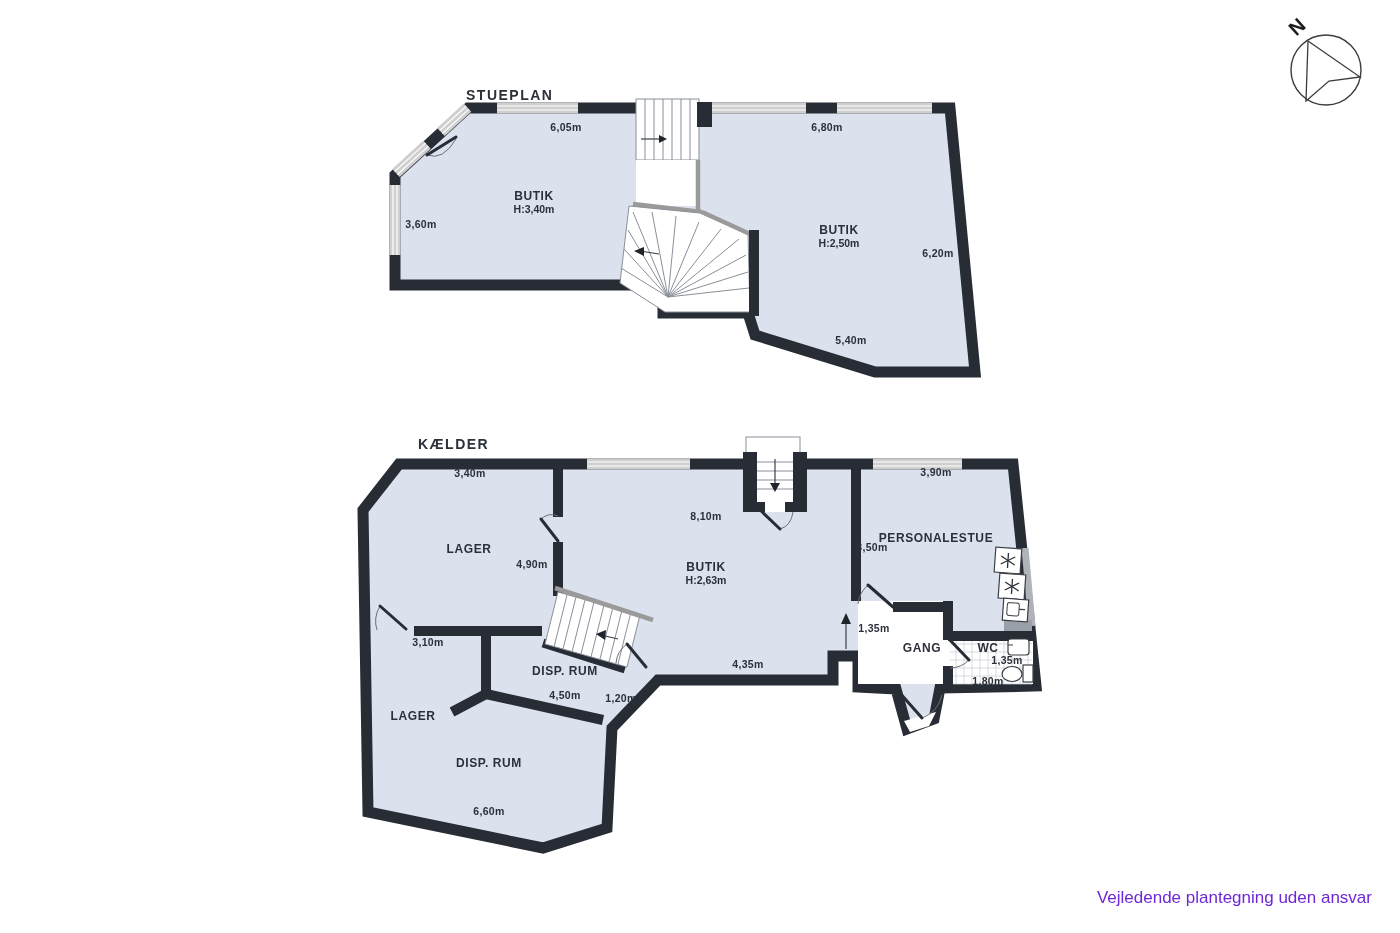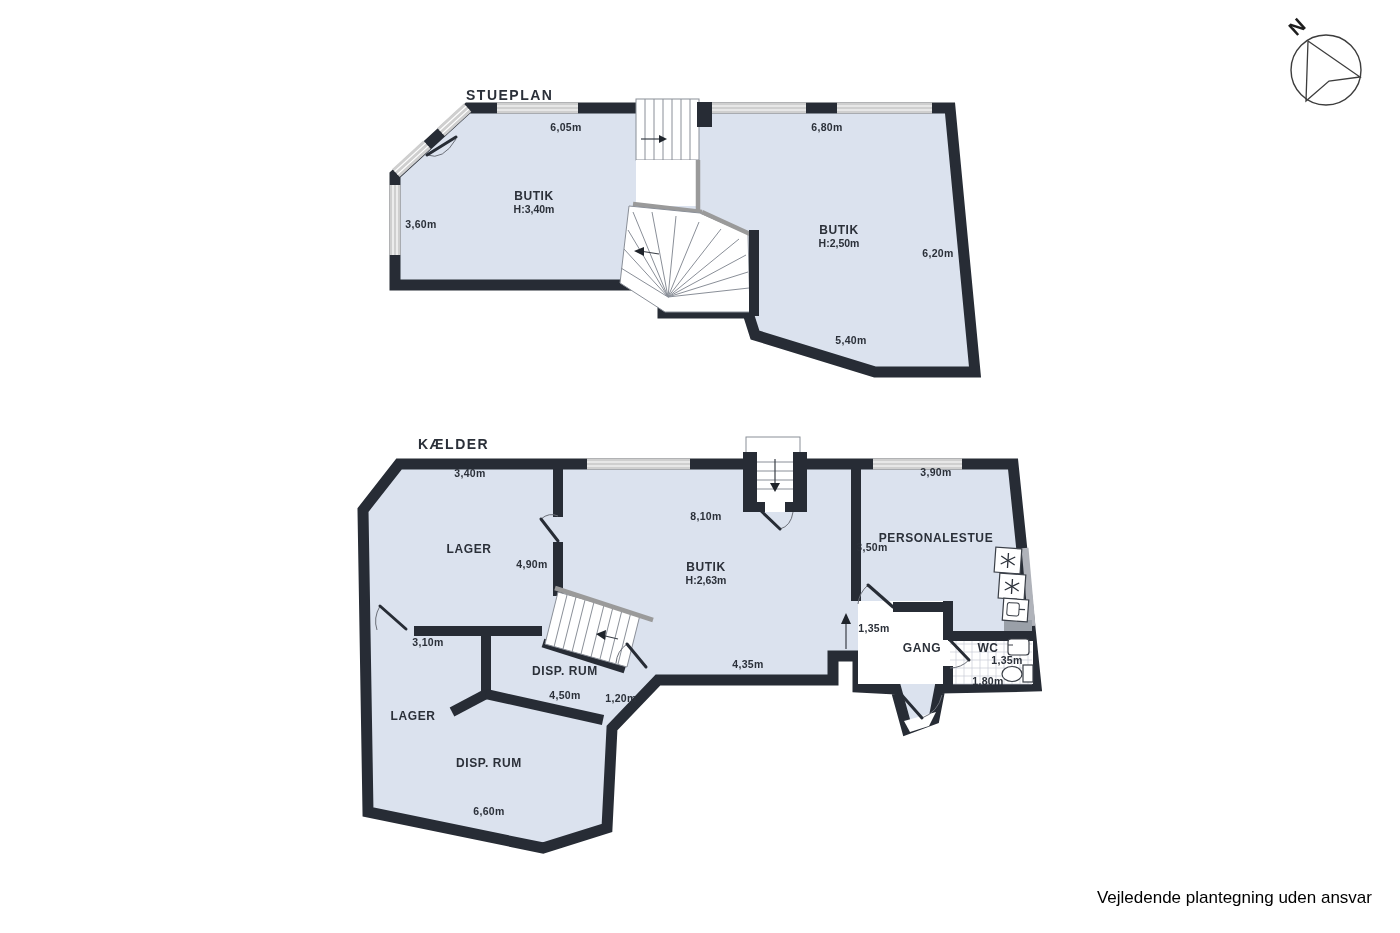--- a/index.html
+++ b/index.html
@@ -19,21 +19,21 @@
   .tread{stroke:#8a8f98;stroke-width:1;fill:none;}
   .stairbox{fill:#ffffff;stroke:#8a8f98;stroke-width:1;}
   .rail{stroke:#9a9a9a;stroke-width:4.5;fill:none;stroke-linecap:butt;}
   .win{fill:#cfcfcf;}
   .winline{stroke:#ffffff;stroke-width:1.2;}
   .arrowline{stroke:#3a3f47;stroke-width:1.2;fill:none;}
   .arrowhead{fill:#1f242b;}
   .tile{stroke:#c8ccd6;stroke-width:.7;}
   .fixture{fill:#ffffff;stroke:#3a3f47;stroke-width:1.2;}
   .counter{fill:#9aa0a8;}
-  .disclaimer{position:absolute;right:28px;top:888px;font-size:17px;color:#000000;
+  .disclaimer{position:absolute;right:28px;top:888px;font-size:17px;color:#6d28d9;
               font-family:"Liberation Sans",sans-serif;}
 </style>
 </head>
 <body>
 
 <div class="page">
 <svg width="1400" height="933" viewBox="0 0 1400 933">
 
   <g>
     <polygon class="floor" points="468,108 950,108 975,372 875,372 755,335 748,313 663,313 663,285 395,285 395,175"></polygon>

